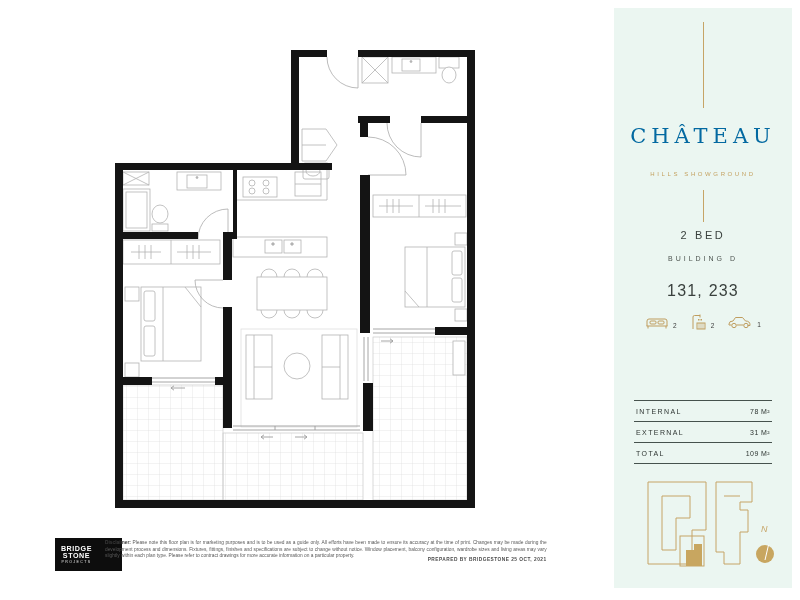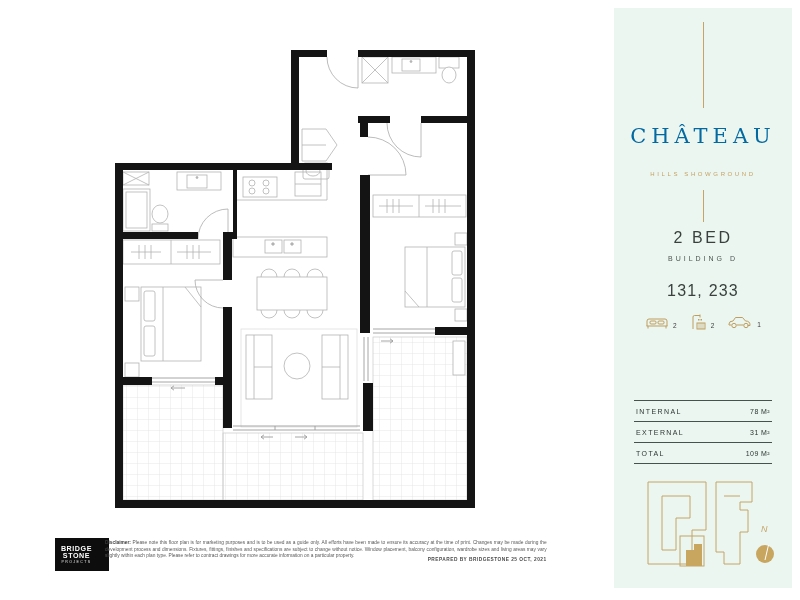--- a/index.html
+++ b/index.html
@@ -11,35 +11,35 @@
   .plan{position:absolute;left:115px;top:45px;width:365px;height:465px}
 
   
   .panel{position:absolute;left:614px;top:8px;width:178px;height:580px;background:#ebf6f1}
   .pc{position:absolute;left:0;width:100%;text-align:center}
   .vline{position:absolute;left:89px;width:1px;background:#c6a466}
   .v1{top:14px;height:86px}
   .v2{top:182px;height:32px}
   .brand-title{top:116px;font-size:21px;letter-spacing:5px;color:#0369a1;font-family:"DejaVu Serif",serif;font-weight:400}
   .brand-sub{top:163px;font-size:6px;letter-spacing:2.6px;color:#c4a262}
-  .unit-type{top:221px;font-size:16px;letter-spacing:2.6px;color:#39403d;font-weight:500}
+  .unit-type{top:221px;font-size:11px;letter-spacing:2.6px;color:#39403d;font-weight:500}
   .building{top:247px;font-size:7px;letter-spacing:3px;color:#4d5450}
   .unit-numbers{top:274px;font-size:16px;letter-spacing:1.2px;color:#39403d}
   .features{position:absolute;top:305px;left:0;width:100%;display:flex;justify-content:center;align-items:center;gap:13px}
   .feat{display:flex;align-items:flex-end;gap:4px}
   .feat svg{display:block}
   .feat .cnt{font-size:6.5px;color:#3a3a3a;padding-bottom:1px}
   .areas{position:absolute;top:392px;left:20px;width:138px;border-bottom:1px solid #46524d}
   .arow{display:flex;justify-content:space-between;border-top:1px solid #46524d;padding:7px 2px 6px 2px}
   .arow .al{font-size:7px;letter-spacing:1.4px;color:#2e3532}
   .arow .av{font-size:7px;letter-spacing:.4px;color:#2e3532}
   .keyplan{position:absolute;left:14px;top:466px;width:150px;height:106px}
 
   
-  .logo{position:absolute;left:55px;top:538px;width:54px;height:33px;background:#0d0d0d;overflow:hidden}
+  .logo{position:absolute;left:55px;top:538px;width:67px;height:33px;background:#0d0d0d;overflow:hidden}
   .logoin{width:78px;height:60px;transform:scale(.55);transform-origin:top left;
           display:flex;flex-direction:column;justify-content:center;align-items:center;color:#fff}
   .logoin .l1{font-size:13px;font-weight:bold;letter-spacing:1px;line-height:13px}
   .logoin .l3{font-size:6.5px;letter-spacing:2.5px;line-height:9px;color:#e8e8e8}
   .disc{position:absolute;left:105px;top:540px;width:442px;height:30px;overflow:visible}
   .discin{width:736px;transform:scale(.6);transform-origin:top left;
           font-size:8px;line-height:10.5px;color:#595959;text-align:justify}
   .discin b{color:#3c3c3c}
   .prepared{position:absolute;left:105px;top:557px;width:442px;overflow:visible}
   .prepin{width:736px;transform:scale(.6);transform-origin:top left;

